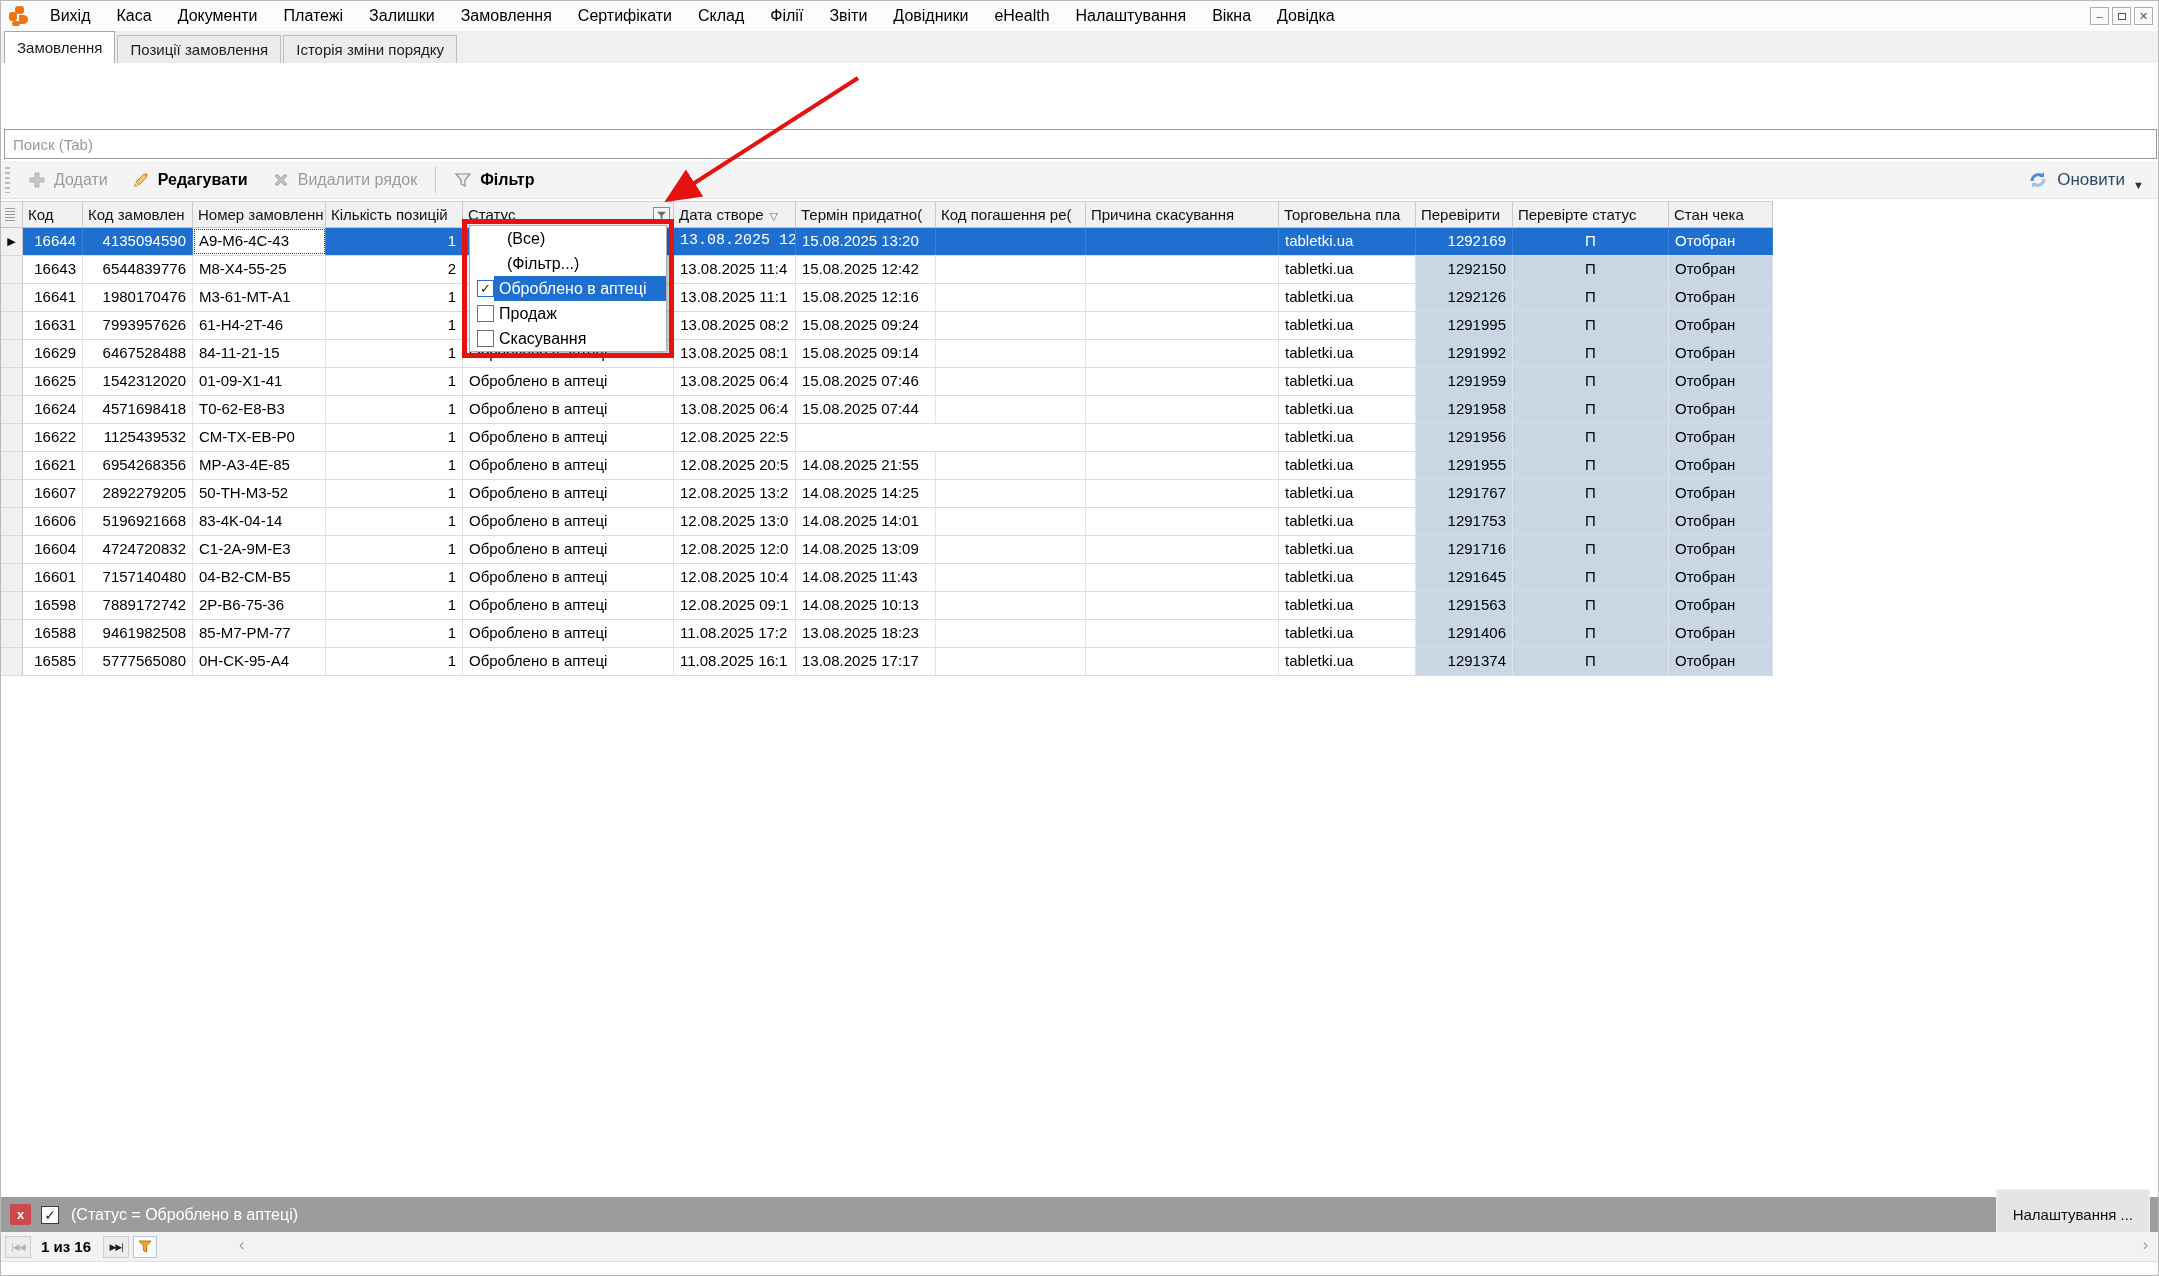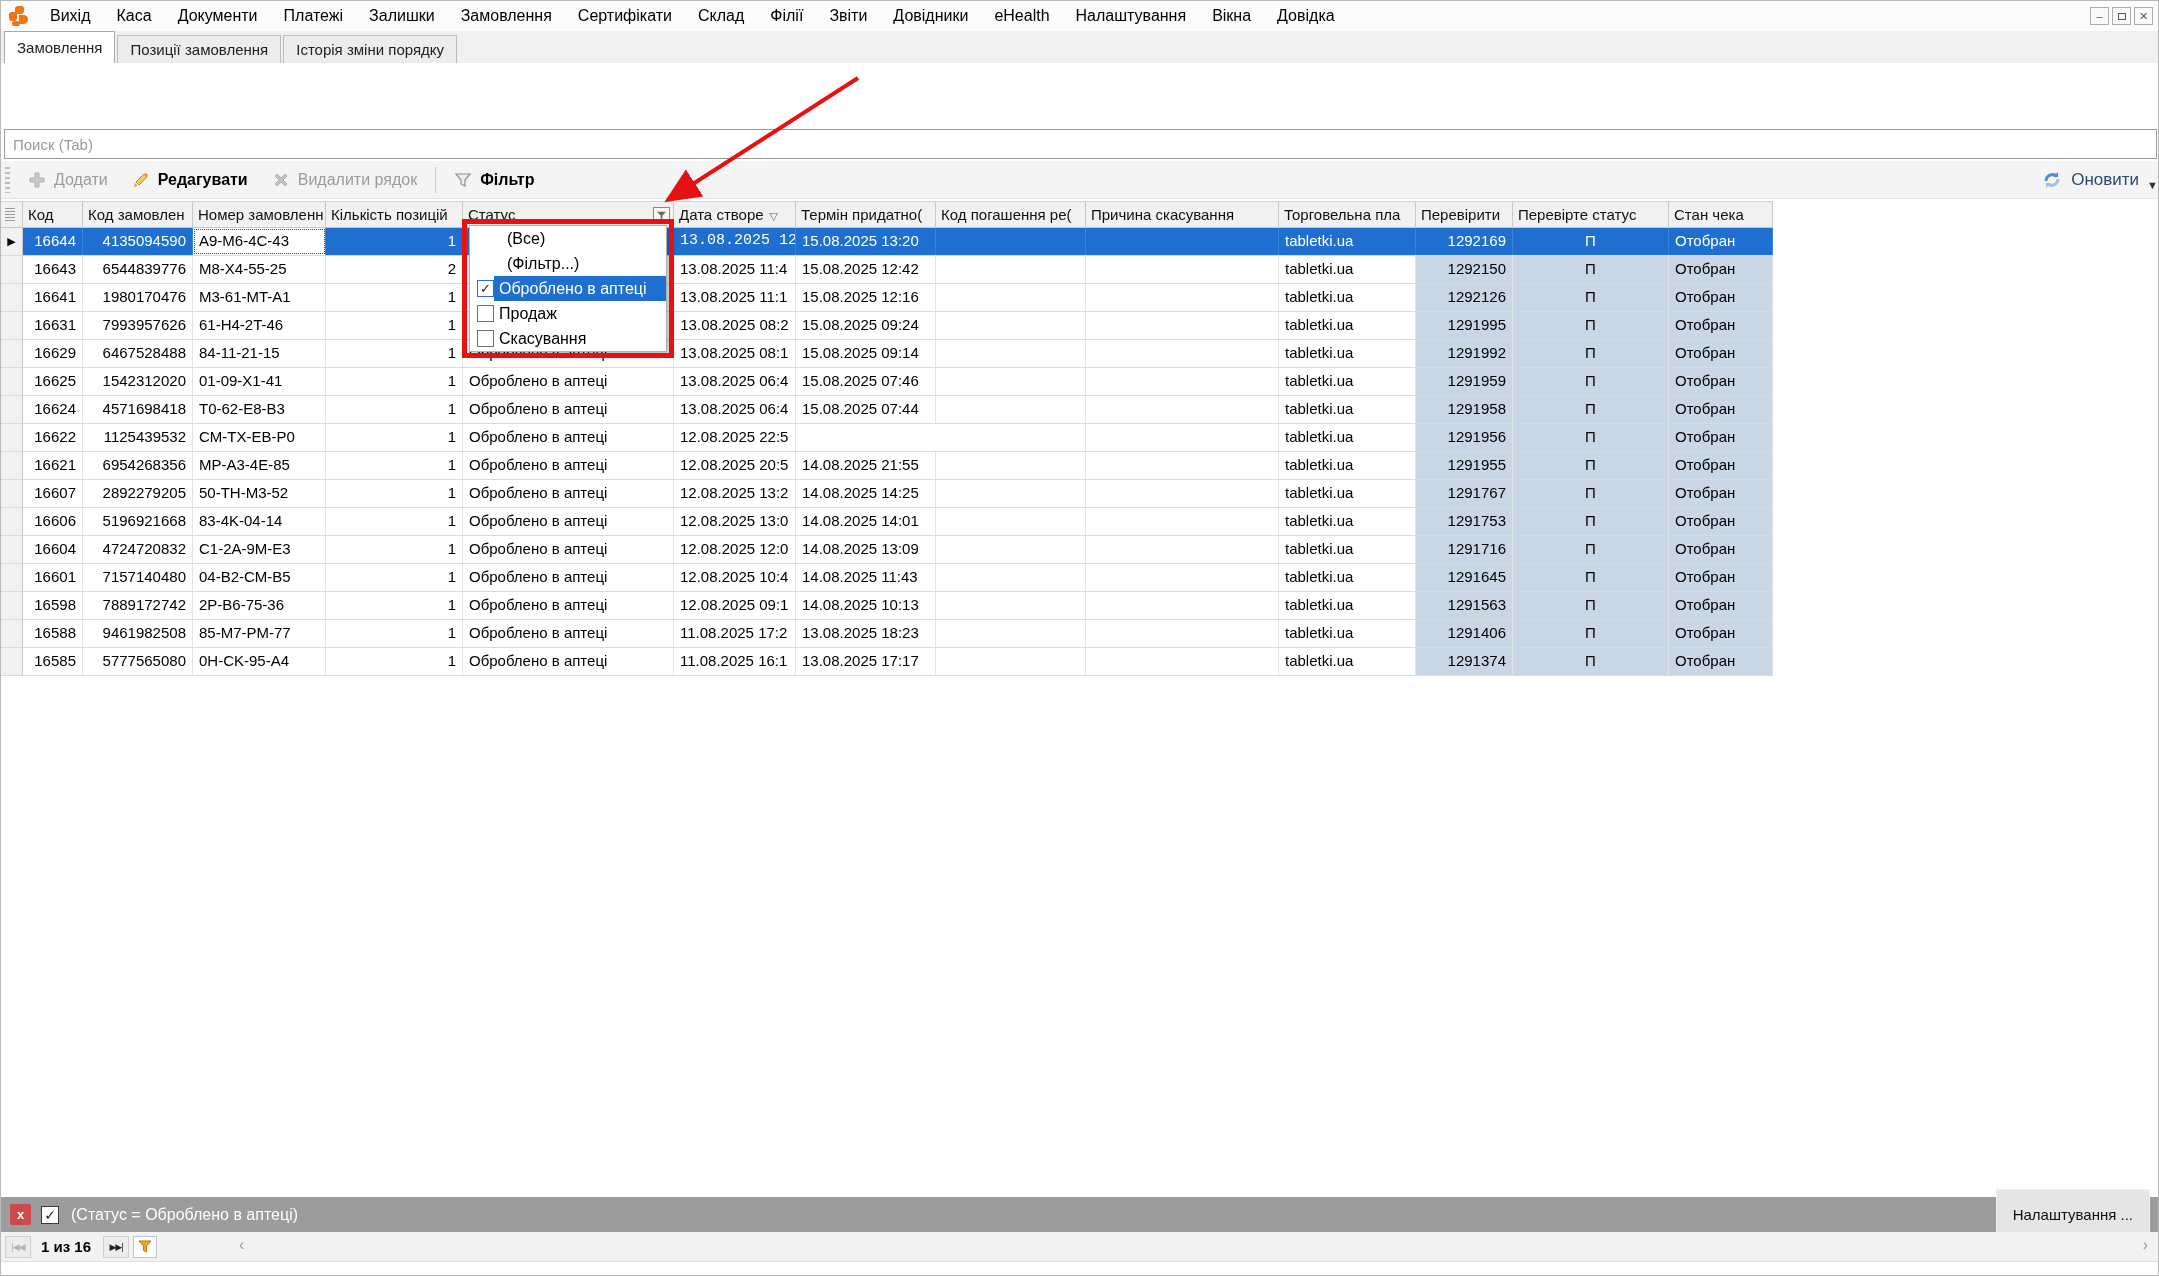--- a/index.html
+++ b/index.html
@@ -42,21 +42,21 @@
 
   
   .toolbar { position:absolute; left:0; top:160px; width:100%; height:38px; background:#f4f4f4;
     border-bottom:1px solid #e2e2e2; display:flex; align-items:center; }
   .grip { width:5px; height:26px; margin:0 6px 0 4px;
     background:repeating-linear-gradient(to bottom,#bdbdbd 0 2px,transparent 2px 5px); }
   .tb-btn { display:flex; align-items:center; gap:8px; padding:0 12px; font-size:16px; height:34px; cursor:default; }
   .tb-btn.disabled { color:#9b9b9b; }
   .tb-btn.strong { font-weight:700; }
   .tb-sep { width:1px; height:26px; background:#c9c9c9; margin:0 6px; }
-  .tb-right { margin-left:auto; display:flex; align-items:center; gap:8px; 
+  .tb-right { margin-left:auto; display:flex; align-items:center; gap:8px; padding-right:14px;
     font-size:17px; color:#2b4a6b; font-weight:400; }
   .caret { color:#333; font-size:11px; margin-top:10px; }
   .icon16 { width:18px; height:18px; display:inline-flex; }
 
   
   .grid { position:absolute; left:0; top:200px; width:1772px; }
   .hrow { display:flex; height:27px; background:#f1f1f1; border-top:1px solid #d4d4d4;
     border-bottom:1px solid #c4c4c4; }
   .hcell { position:relative; font-size:15px; padding:4px 5px; border-right:1px solid #c9c9c9;
     white-space:nowrap; overflow:hidden; color:#111; }

